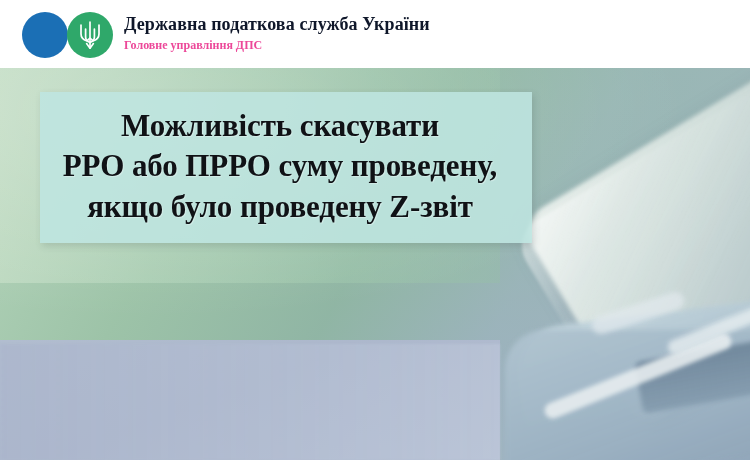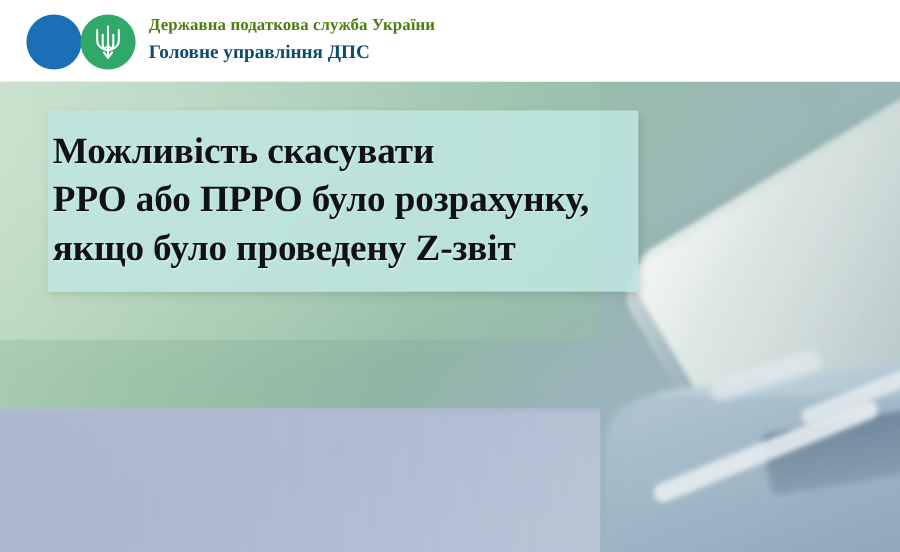--- a/index.html
+++ b/index.html
@@ -46,31 +46,31 @@
     display:flex;align-items:center;justify-content:center;
   }
   .titles{
     flex:1 1 auto;
     padding-left:14px;
     line-height:1.05;
   }
   .org-line1{
     font-family:"Liberation Serif", serif;
     font-weight:bold;
-    font-size:14px;
-    color:#4d7c0f;
+    font-size:18px;
+    color:#0f172a;
     letter-spacing:0.1px;
     white-space:nowrap;
     margin-bottom:5px;
   }
   .org-line2{
     font-family:"Liberation Serif", serif;
     font-weight:bold;
-    font-size:16px;
-    color:#0c4a6e;
+    font-size:12px;
+    color:#ec4899;
     white-space:nowrap;
     line-height:1.12;
   }
   .org-line2 span{display:block;}
 
   
   .hero{
     position:absolute;left:0;top:68px;
     width:750px;height:392px;
     overflow:hidden;
@@ -251,21 +251,21 @@
   .headline{
     margin:0;
     font-family:"Liberation Serif", serif;
     font-weight:bold;
     font-size:31px;
     line-height:1.30;
     color:#101216;
     text-shadow:1px 1px 1px rgba(255,255,255,0.35);
     letter-spacing:-0.1px;
   }
-  .headline span{display:block;white-space:nowrap;padding-left:0px;}
+  .headline span{display:block;white-space:nowrap;padding-left:0px;text-align:center;}
 </style>
 </head>
 <body>
 
 <div class="page">
 
   <div class="header">
 
     <div class="logo-marks">
       <div class="circle-blue"></div>
@@ -311,18 +311,18 @@
     <div class="printer-base"></div>
 
     <div class="bottom-panel"></div>
     <div class="bottom-panel-2"></div>
     <div class="hero-soft"></div>
   </div>
 
   <div class="text-card">
     <h1 class="headline">
       <span>Можливість скасувати</span>
-      <span>РРО або ПРРО було розрахунку,</span>
+      <span>РРО або ПРРО суму проведену,</span>
       <span>якщо було проведену Z-звіт</span>
     </h1>
   </div>
 
 </div>
 
 </body></html>

